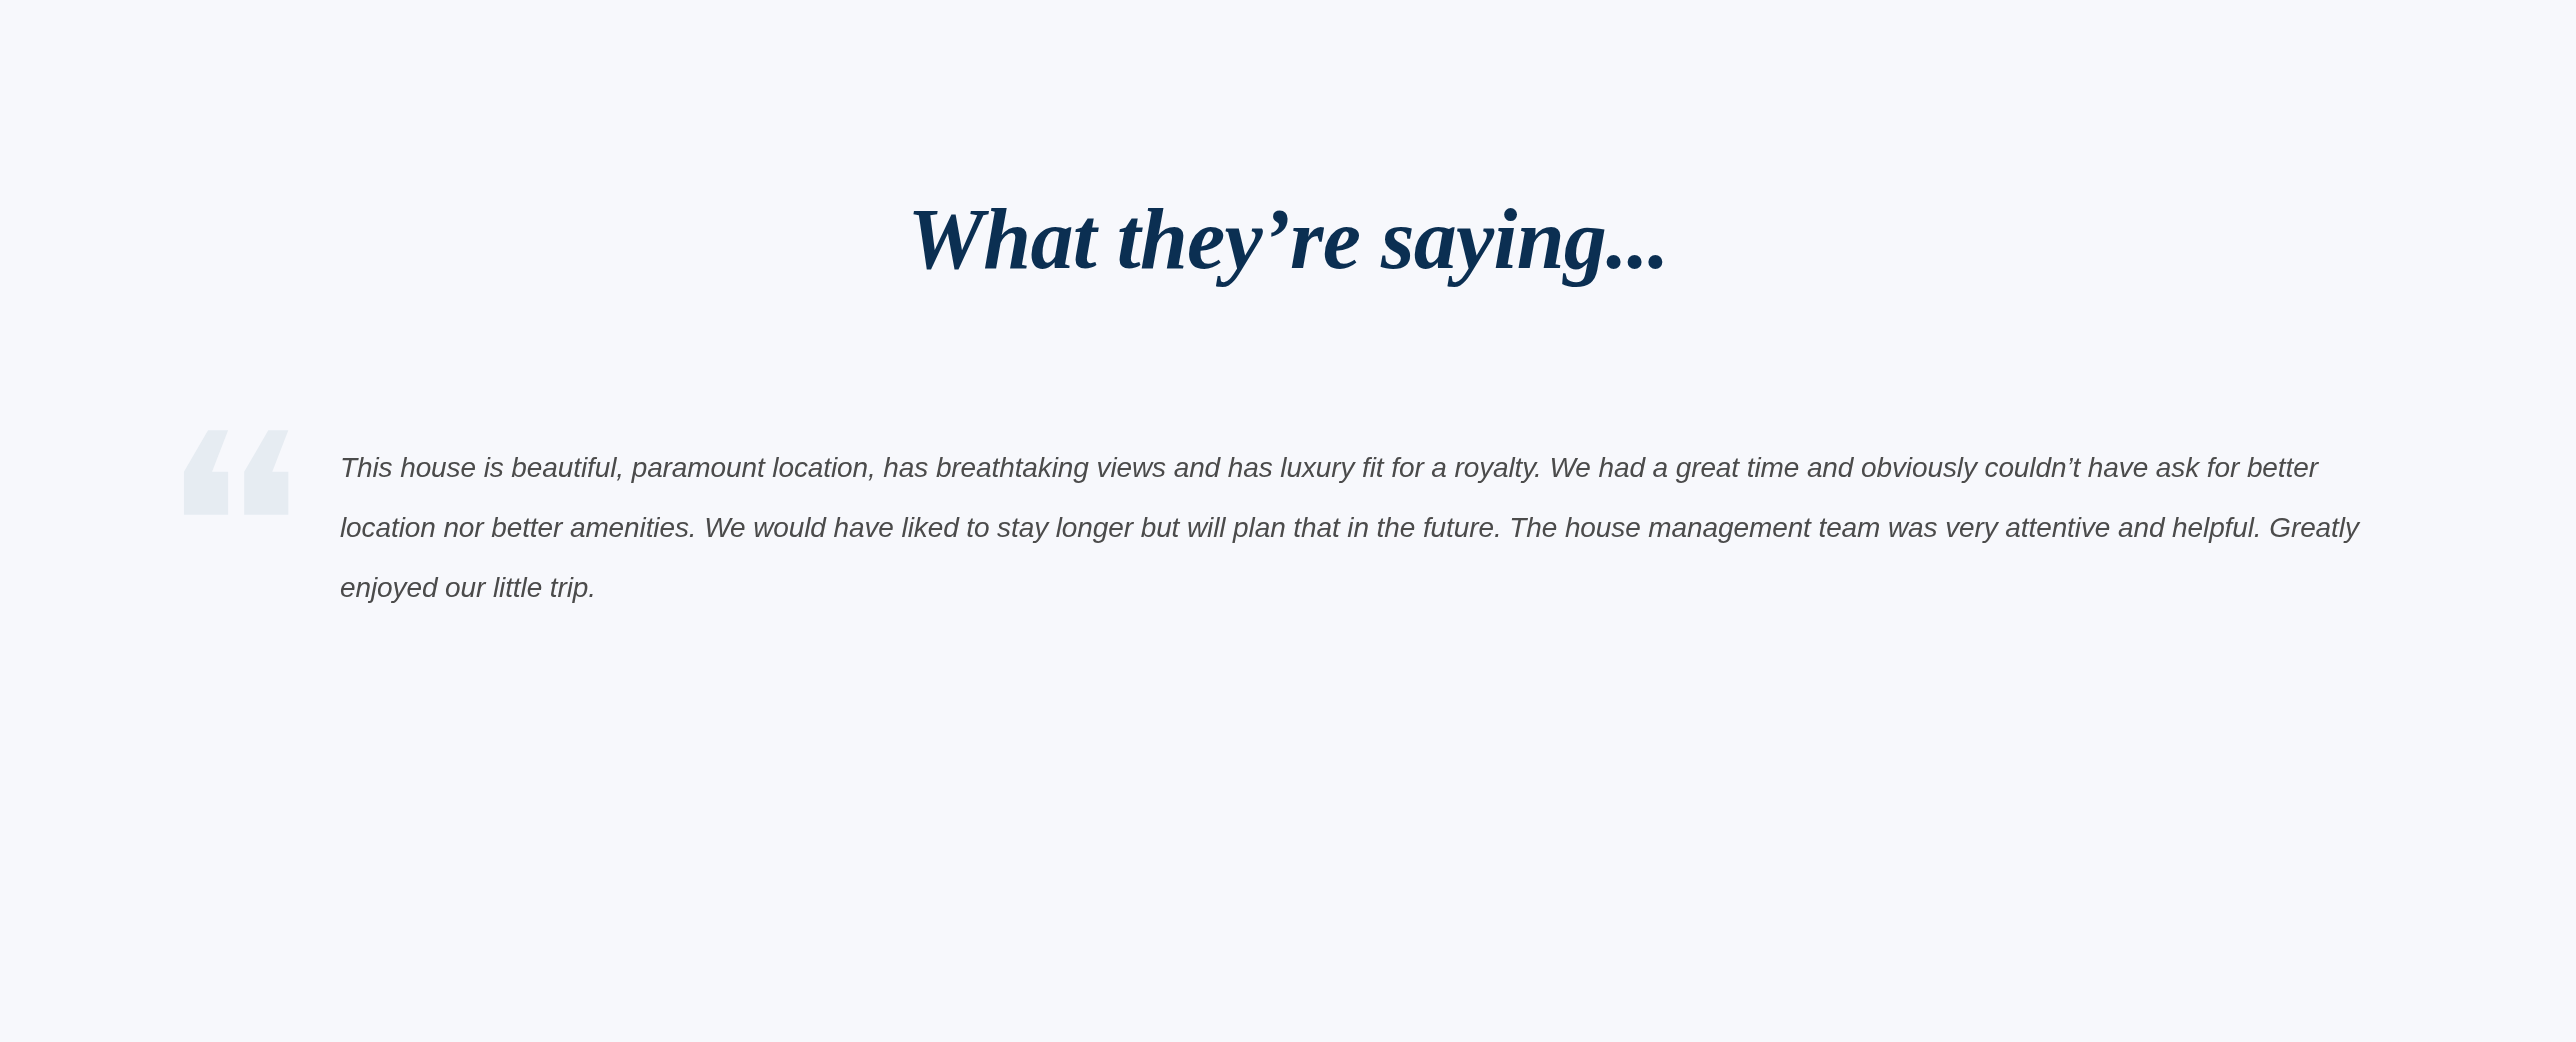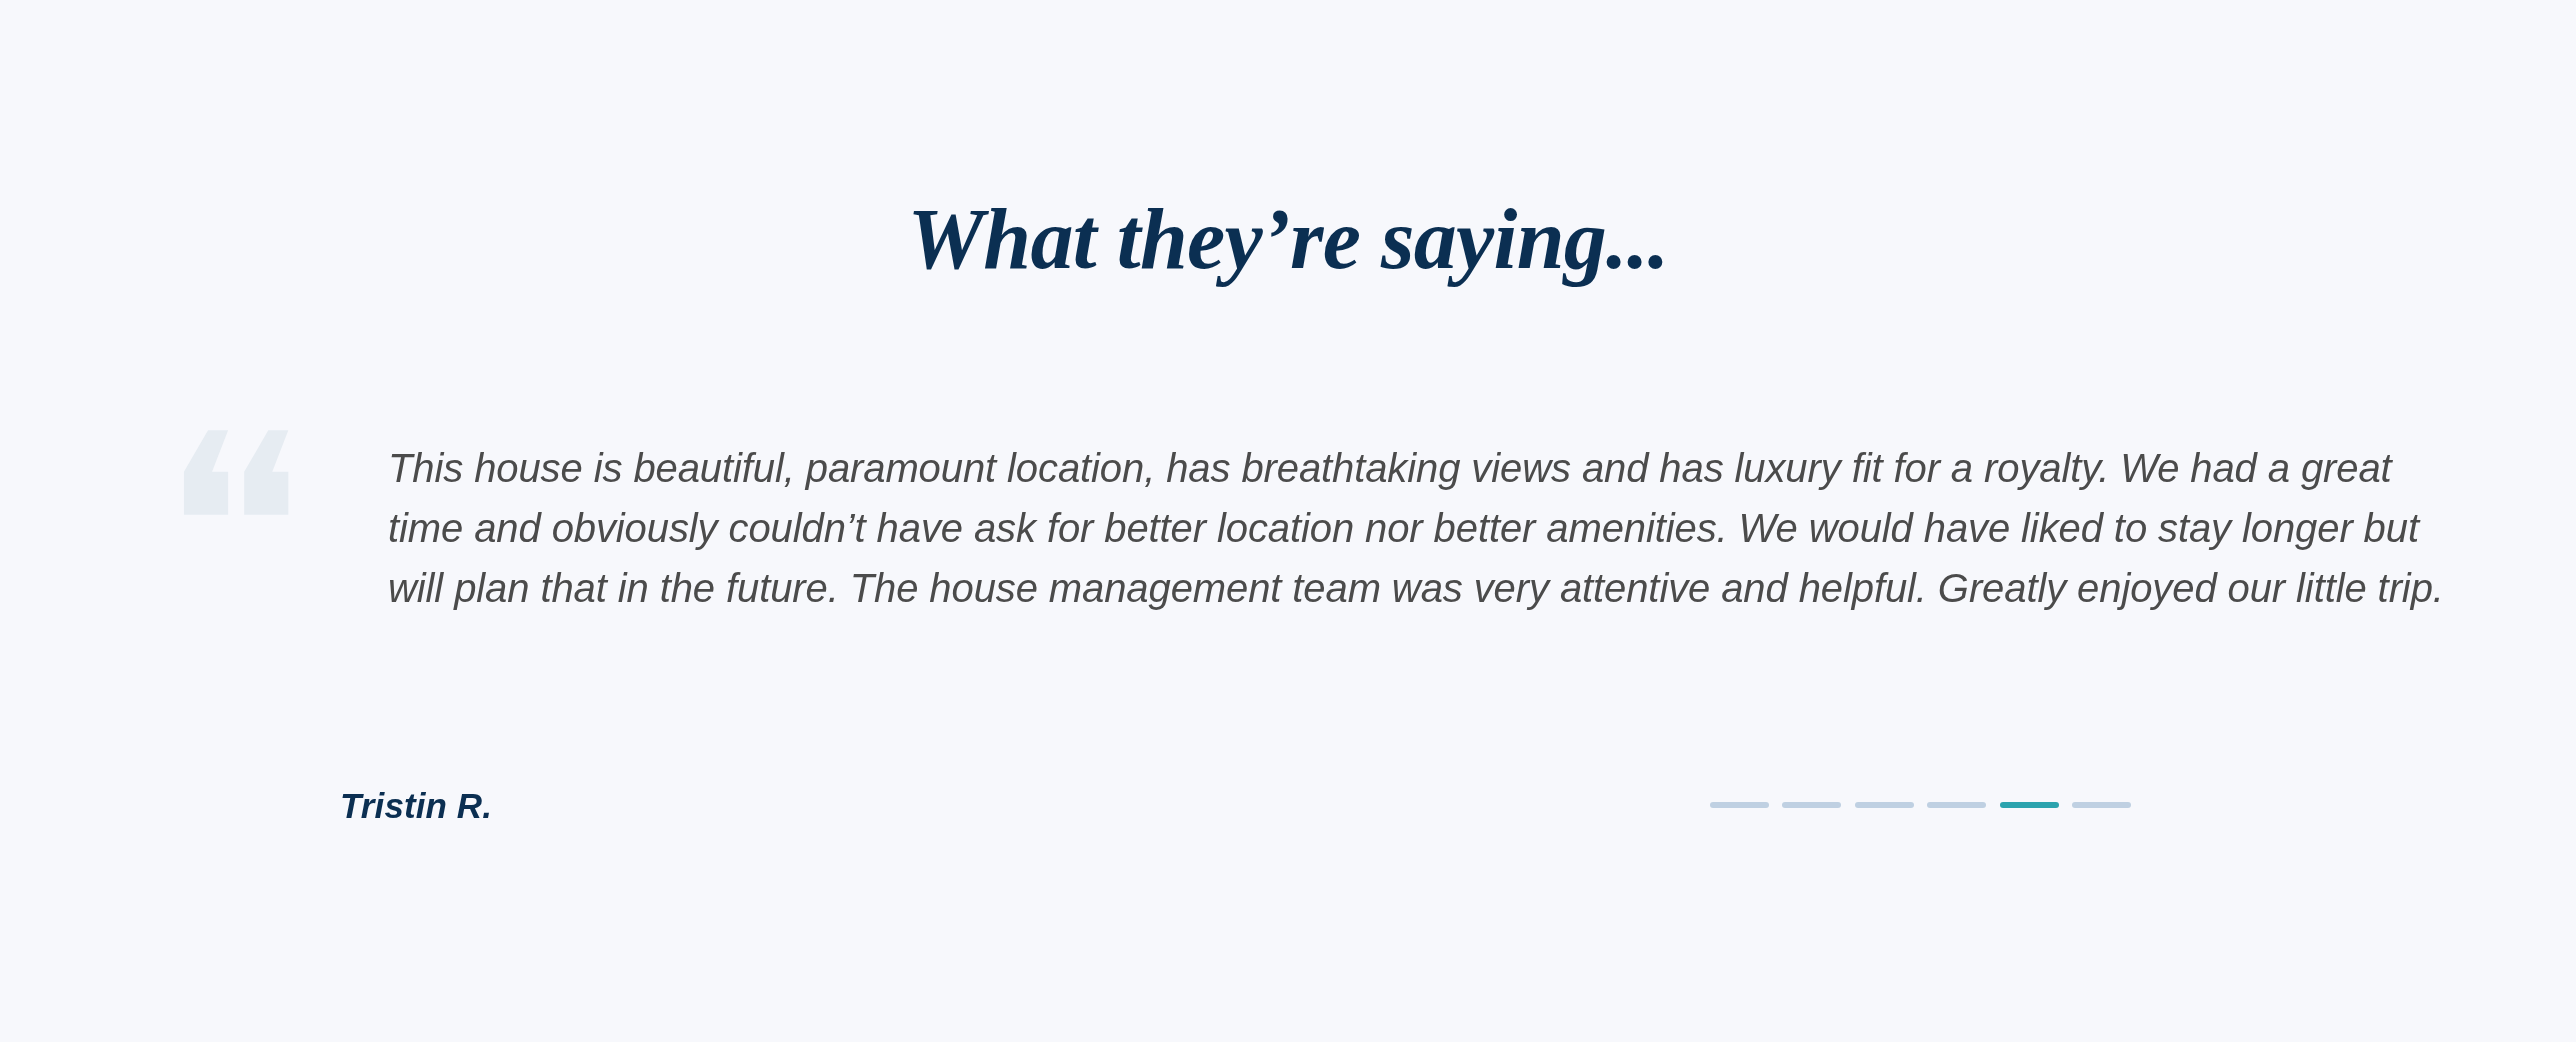--- a/index.html
+++ b/index.html
@@ -59,26 +59,25 @@
   }
 
   .quote-mark svg { display: block; width: 121px; height: 87px; }
 
   .quote-text {
     position: absolute;
     top: 9.4px;
     left: 159px;
     width: 2076px;
     font-family: "Liberation Sans", sans-serif;
-    font-size: 40px;
+    font-size: 28px;
     line-height: 60px;
     font-weight: 400;
     color: #4b4b4b;
     letter-spacing: -0.1px;
-    margin-left: 48px;
   }
 
   
   .testimonial-footer {
     position: absolute;
     top: 778px;
     left: 181px;
     width: 2234px;
     height: 60px;
   }
@@ -134,29 +133,15 @@
       <svg viewBox="0 0 180 130" xmlns="http://www.w3.org/2000/svg" aria-hidden="true">
         <path d="M4 64 L40 2 L70 2 L46 64 L70 64 L70 128 L4 128 Z" fill="#e6ecf2"></path>
         <path d="M94 64 L130 2 L160 2 L136 64 L160 64 L160 128 L94 128 Z" fill="#e6ecf2"></path>
       </svg>
     </span>
 
     <p class="quote-text">This house is beautiful, paramount location, has breathtaking views and has luxury fit for a royalty. We had a great time and obviously couldn’t have ask for better location nor better amenities. We would have liked to stay longer but will plan that in the future. The house management team was very attentive and helpful. Greatly enjoyed our little trip.</p>
 
   </div>
 
-  <div class="testimonial-footer">
-
-    <div class="author-name">Tristin R.</div>
-
-    <div class="pagination">
-      <button class="pagination-dot" aria-label="1"></button>
-      <button class="pagination-dot" aria-label="2"></button>
-      <button class="pagination-dot" aria-label="3"></button>
-      <button class="pagination-dot" aria-label="4"></button>
-      <button class="pagination-dot is-active" aria-label="5"></button>
-      <button class="pagination-dot" aria-label="6"></button>
-    </div>
-
-  </div>
 
 </div>
 
 
 </body></html>

